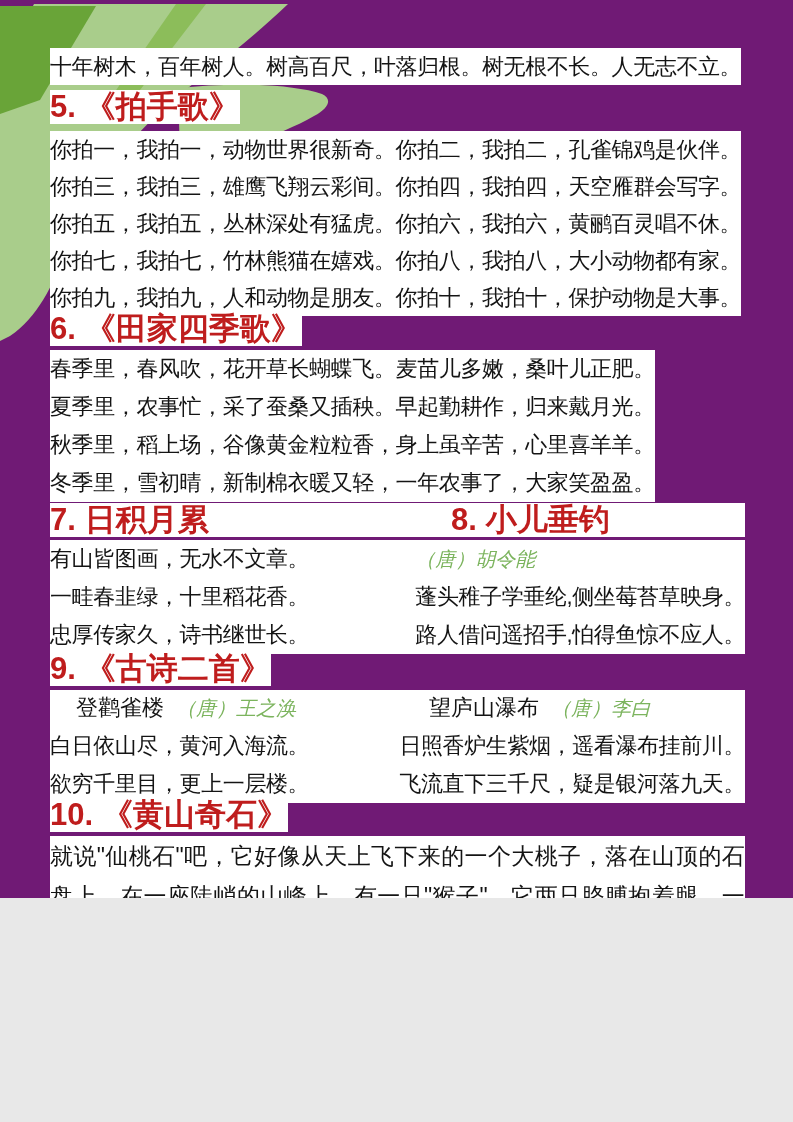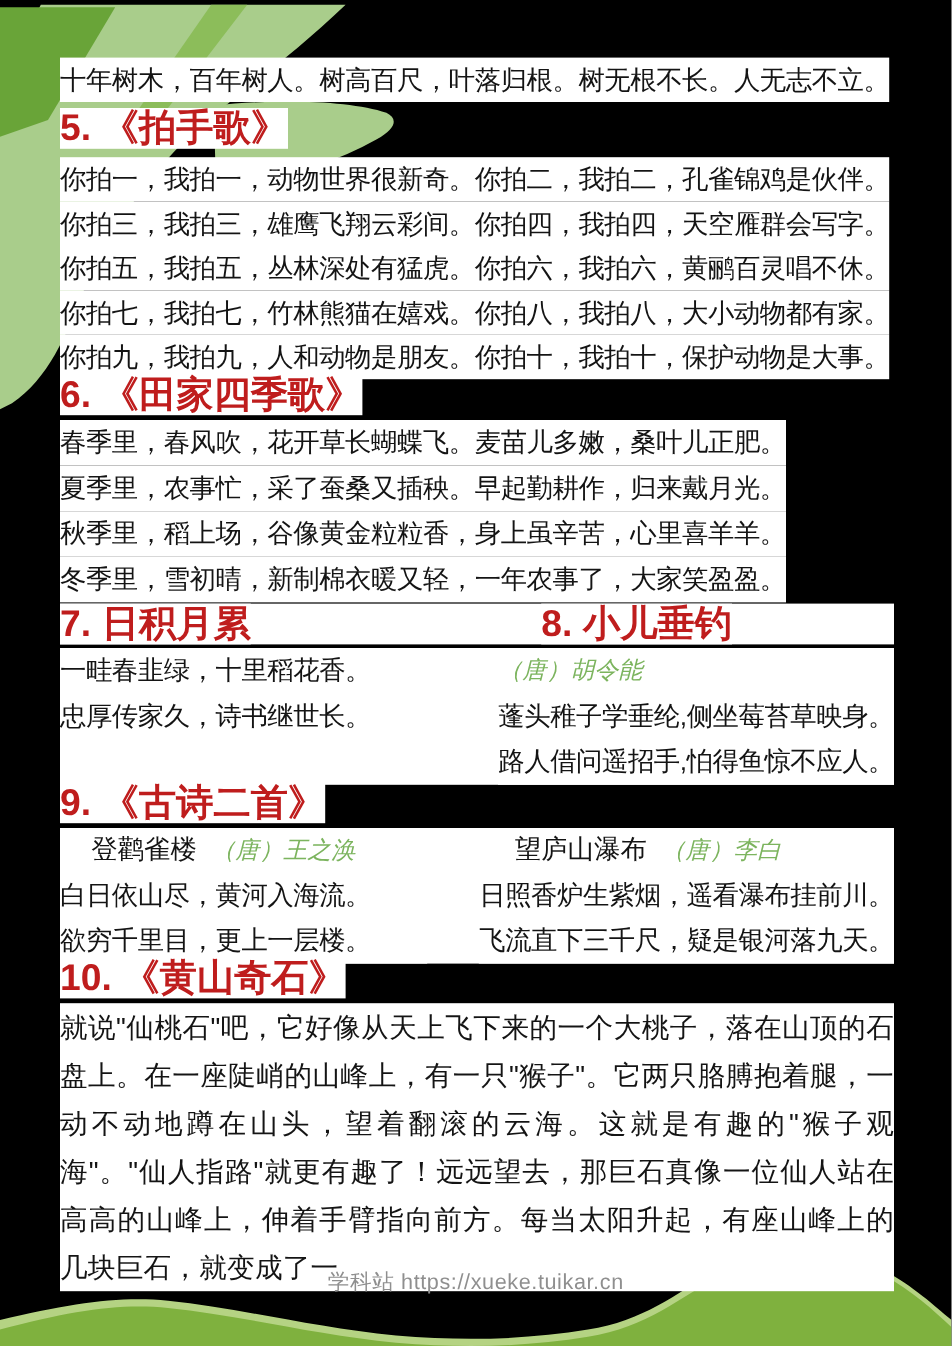--- a/index.html
+++ b/index.html
@@ -1,18 +1,18 @@
 <!DOCTYPE html>
 <html style="--header-red: #bf1d1d; --author-green: #7cb45e; --text-black: #141414; --footer-gray: #8f8f8f; --deco-dark-green: #69a438; --deco-light-green: #a9cd8b; --deco-mid-green: #8cbd5a; --wave-green: #7fb13e; --wave-light-green: #b5d383;"><head>
 <meta charset="utf-8">
 <style>
   html,body{margin:0;padding:0;background:#e8e8e8;}
   .page{
-    position:relative;width:793px;height:1122px;margin:0 auto;
-    background:#000000;overflow:hidden;
+    position:relative;width:793px;height:898px;margin:0 auto;
+    background:#701a75;overflow:hidden;
     font-family:"Liberation Sans","DejaVu Sans",sans-serif;
     color:var(--text-black,#141414);
   }
   .deco{position:absolute;left:0;top:0;z-index:0;}
   .f-dark{fill:var(--deco-dark-green,#69a438);}
   .f-light{fill:var(--deco-light-green,#a9cd8b);}
   .f-mid{fill:var(--deco-mid-green,#8cbd5a);}
   .f-wave{fill:var(--wave-green,#7fb13e);}
   .f-wlight{fill:var(--wave-light-green,#b5d383);}
 
@@ -118,20 +118,21 @@
       </div>
       <div class="col78r">
         <span class="sec-h">
           <span class="num">8.</span><span class="kai">小儿垂钓</span>
         </span>
       </div>
     </div>
 
     <div id="r78" class="row lh38">
       <div class="col78l">
+        <div class="bodyline">有山皆图画，无水不文章。</div>
         <div class="bodyline">一畦春韭绿，十里稻花香。</div>
         <div class="bodyline">忠厚传家久，诗书继世长。</div>
       </div>
       <div class="col78r">
         <div class="author author-line">（唐）胡令能</div>
         <div class="bodyline">蓬头稚子学垂纶,侧坐莓苔草映身。</div>
         <div class="bodyline">路人借问遥招手,怕得鱼惊不应人。</div>
       </div>
     </div>
 

